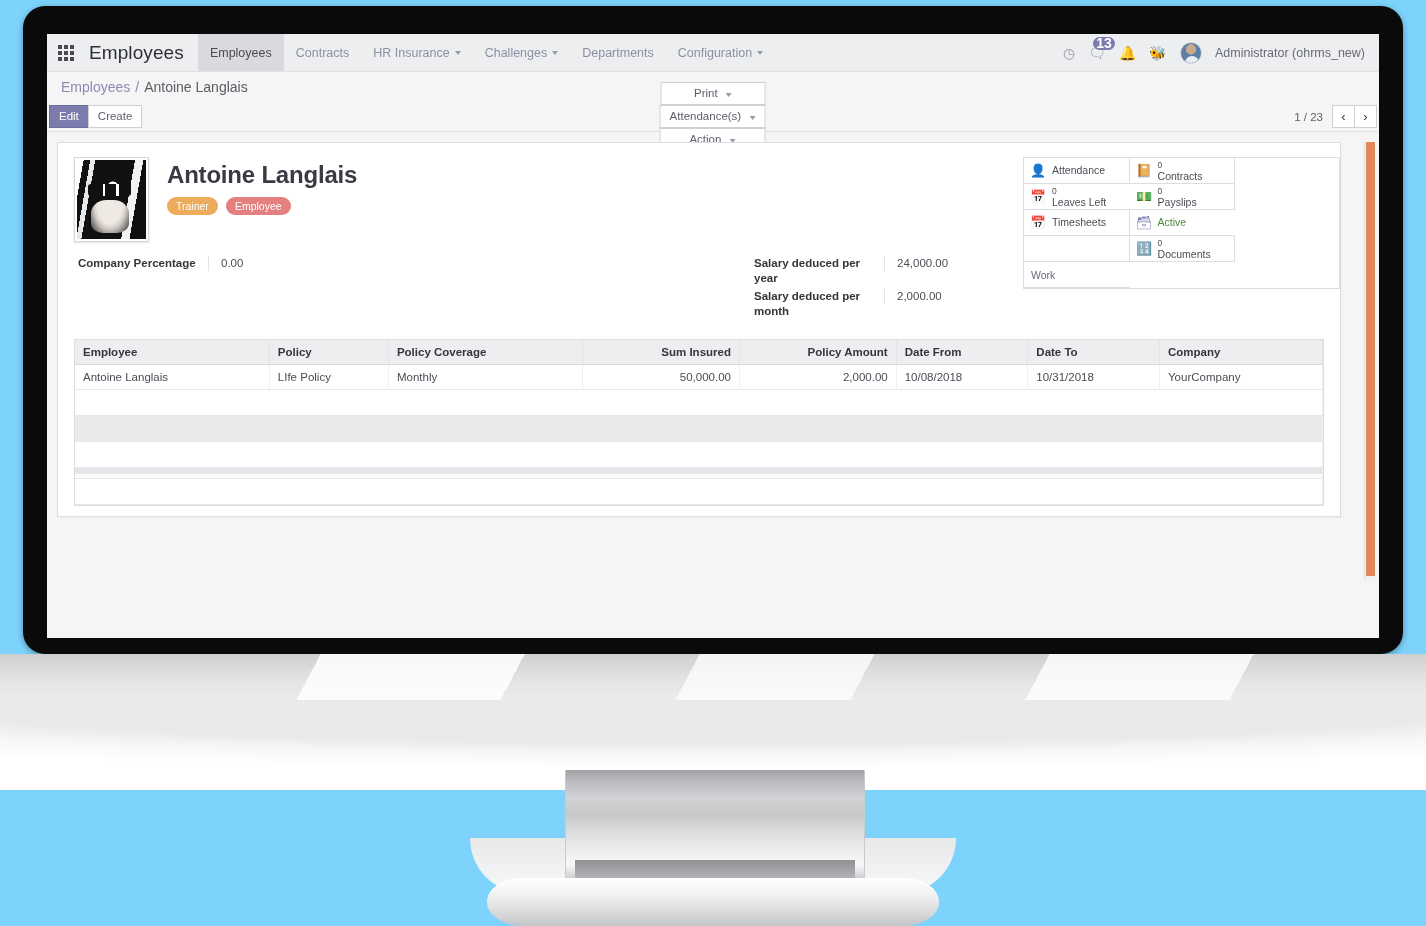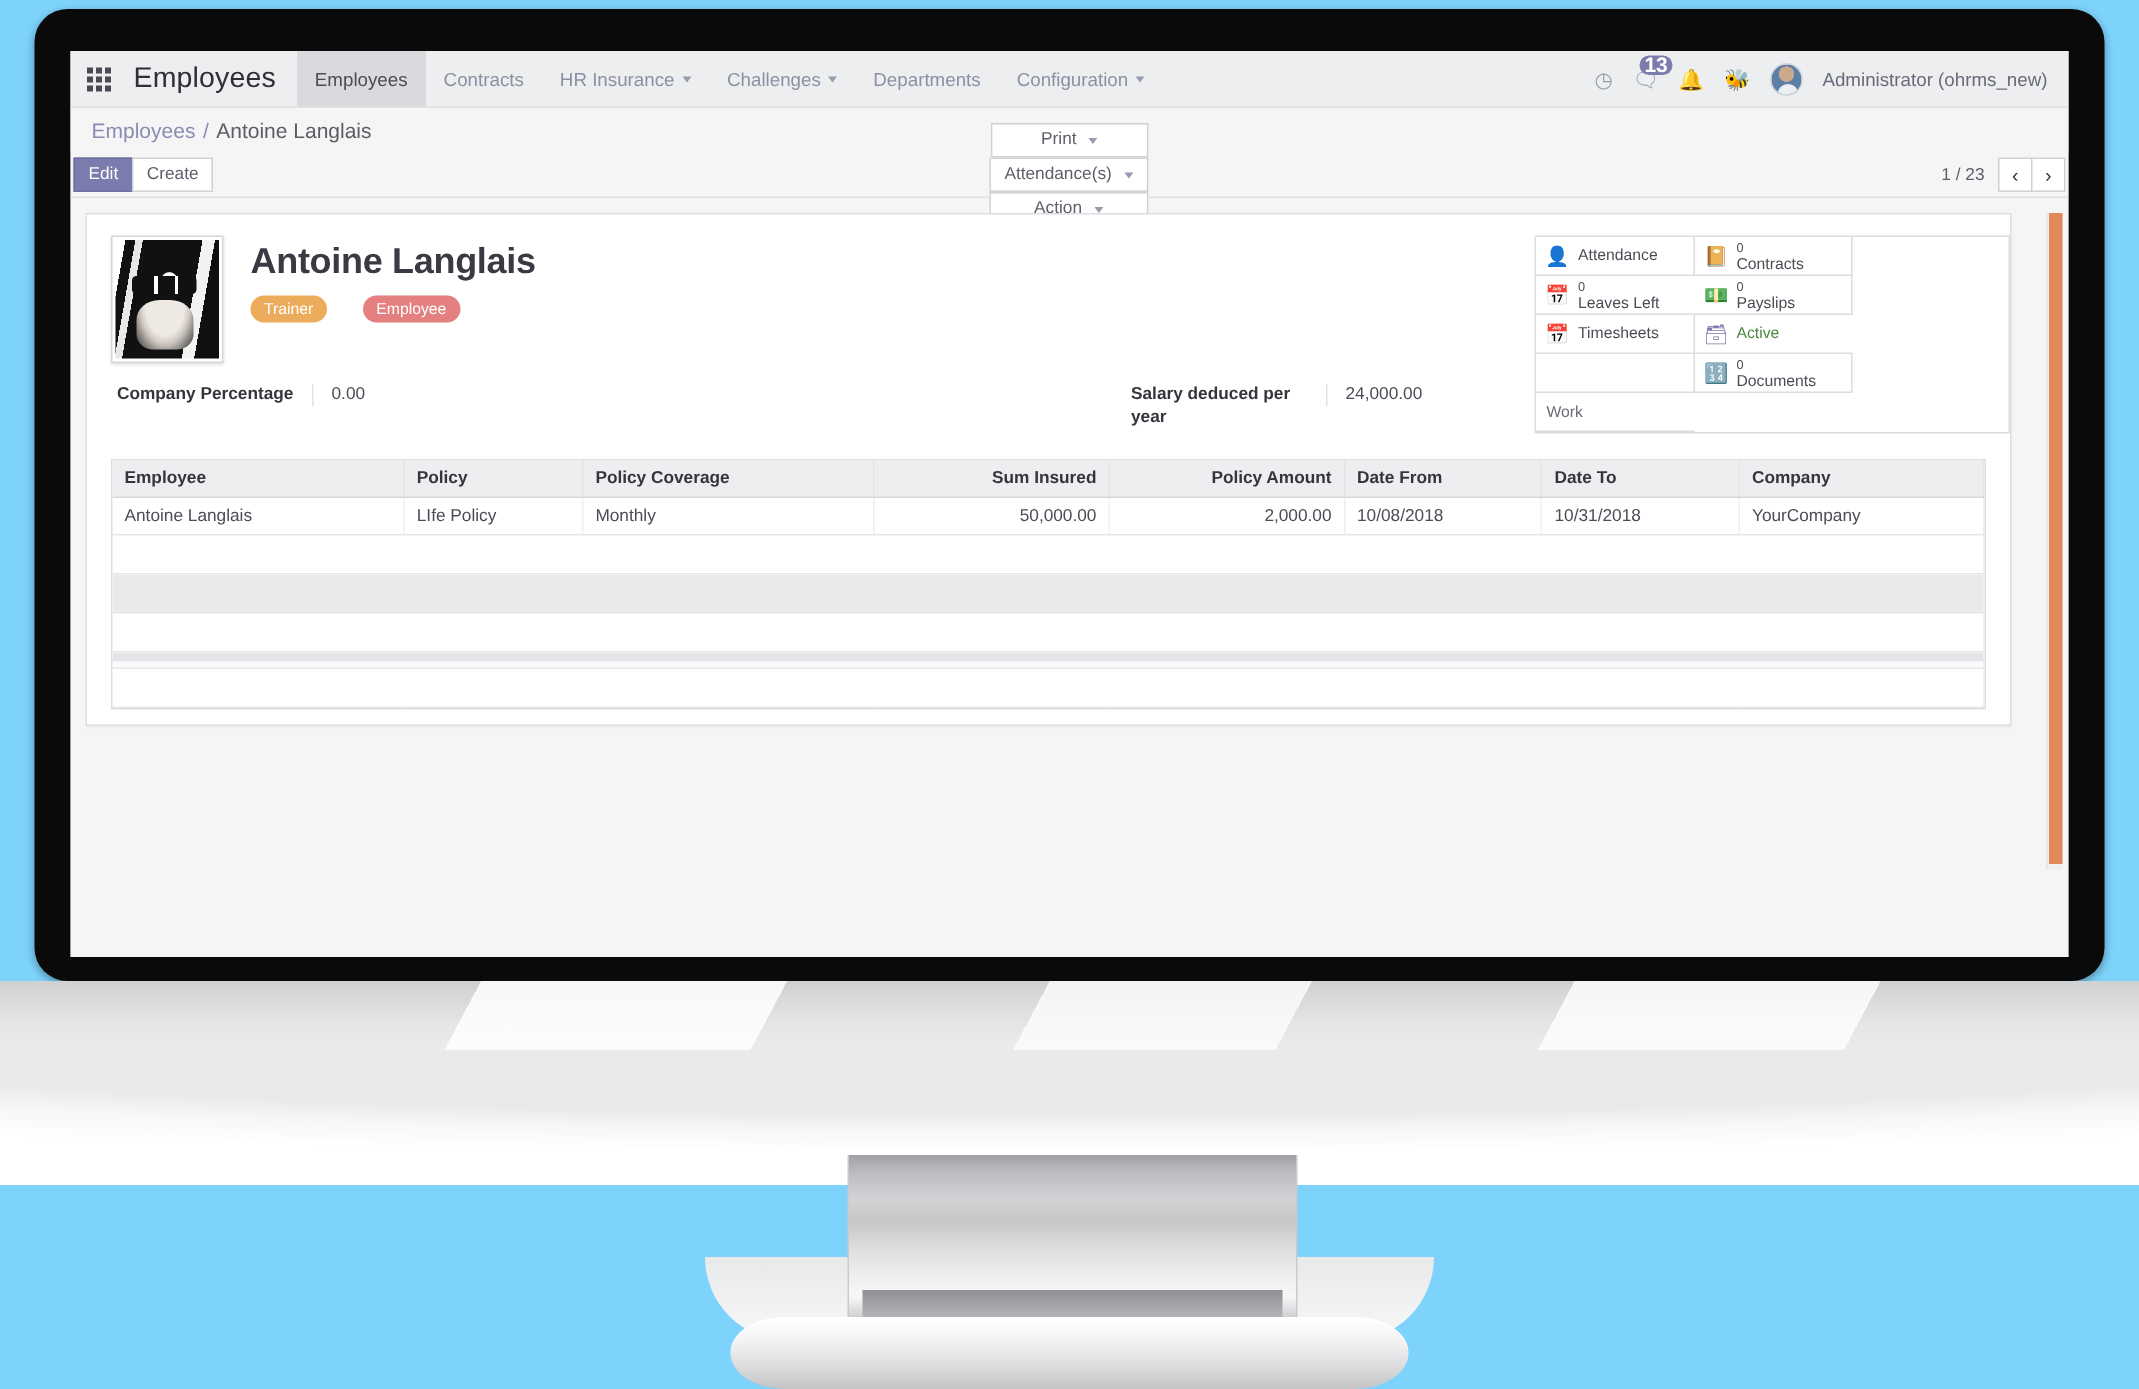--- a/index.html
+++ b/index.html
@@ -161,21 +161,21 @@
     border-radius:3px;
   }
   .photo-inner::after{
     content:""; position:absolute; left:20%; top:50%; width:56%; height:42%;
     background: radial-gradient(ellipse at 50% 10%, #efe9e4 0 48%, #cfc8c2 62%, #2a2a2a 100%);
     border-radius:40% 40% 30% 30%;
   }
 
   .title-block { margin-left:18px; padding-top:4px; }
   .emp-name { font-size:24px; color:#3a3a44; font-weight:bold; letter-spacing:-.2px; }
-  .tags { margin-top:8px; display:flex; gap:24px; }
+  .tags { margin-top:8px; display:flex; gap:8px; }
   .tag { font-size:10.5px; color:#fff; padding:2px 9px; border-radius:10px; line-height:14px; }
 
   
   .stat-box { position:absolute; right:0px; top:14px; width:317px; border:1px solid #dcdde0; display:flex; flex-wrap:wrap; }
   .stat-btn {
     width:105.6px; height:26px; border-right:1px solid #dcdde0; border-bottom:1px solid #dcdde0;
     display:flex; align-items:center; padding:0 7px; gap:6px; cursor:pointer; background:#fff;
   }
   .stat-btn:nth-child(3n){ border-right:none; }
   .stat-btn.blank { cursor:default; }
@@ -410,20 +410,24 @@
             <div class="col">
               <div class="frow">
                 <span class="flabel">Company Percentage</span>
                 <span class="fval">0.00</span>
               </div>
             </div>
             <div class="col right">
               <div class="frow">
                 <span class="flabel">Salary deduced per year</span>
                 <span class="fval">24,000.00</span>
+              </div>
+              <div class="frow">
+                <span class="flabel">Salary deduced per month</span>
+                <span class="fval">2,000.00</span>
               </div>
             </div>
           </div>
 
           <div class="o2m">
             <table class="lst">
               <colgroup>
                 <col style="width:15.5%">
                   <col style="width:9.5%">
                   <col style="width:15.5%">

